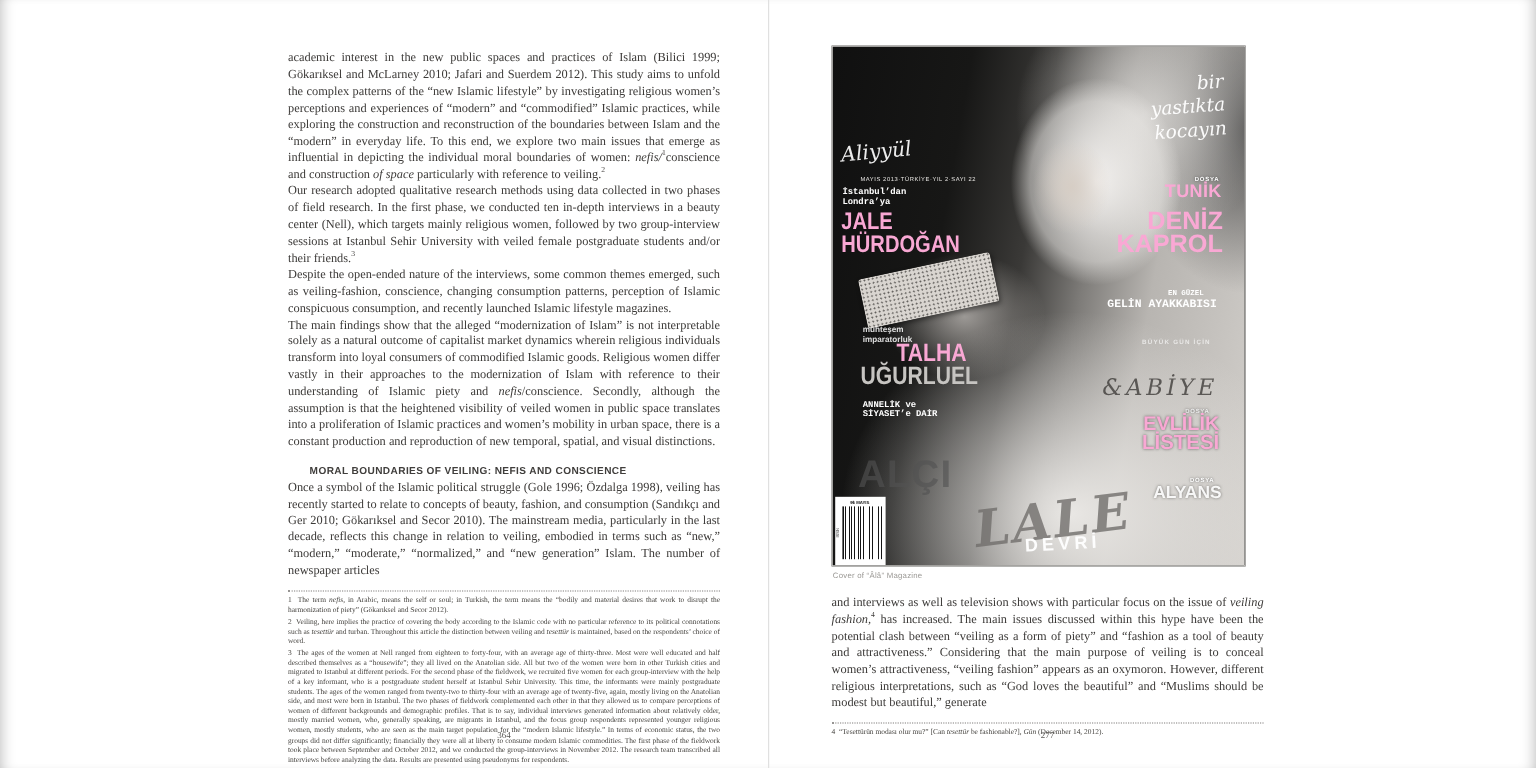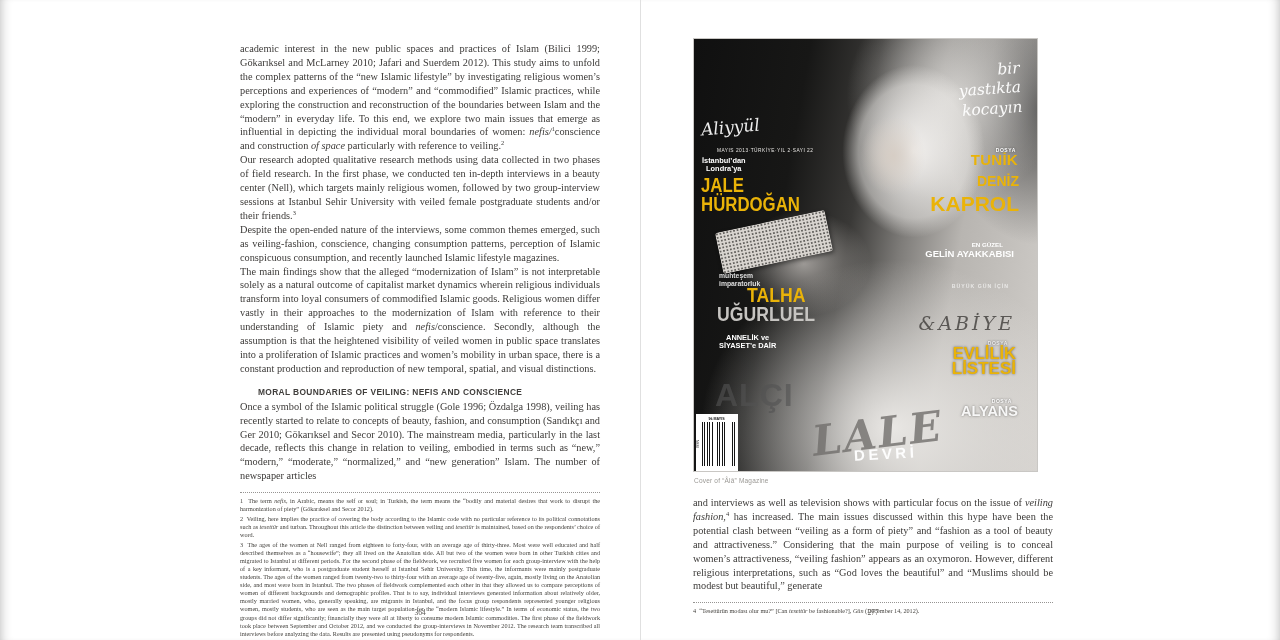--- a/index.html
+++ b/index.html
@@ -47,39 +47,39 @@
   .cv{position:absolute;white-space:pre-line;}
   .cv-nowrap{white-space:nowrap;}
   .cond{display:inline-block;transform:scaleX(.84);transform-origin:left top;}
 
   .mast-script{left:7px;top:78px;font-family:"DejaVu Serif",serif;font-style:italic;
     font-size:17px;color:rgba(255,255,255,.92);transform:rotate(-5deg);}
   .masthead{left:22px;top:-8px;font-family:"DejaVu Serif",serif;font-size:88px;line-height:1.15;
     color:#ffffff;letter-spacing:-3px;}
   .issue-line{left:23px;top:109px;font-family:"Liberation Sans",sans-serif;font-size:4.8px;
     letter-spacing:.5px;color:#e8e6e3;}
-  .kicker{font-family:Liberation Sans, sans-serif;font-weight:bold;color:#fff;line-height:1.1;text-align:center;}
+  .kicker{font-family:Liberation Mono, monospace;font-weight:bold;color:#fff;line-height:1.1;}
   .jale-kicker{left:8px;top:118px;font-size:7.4px;}
-  .bigname{font-family:"Liberation Sans",sans-serif;font-weight:bold;color:#eab308;line-height:.92;}
+  .bigname{font-family:"Liberation Sans",sans-serif;font-weight:bold;color:#f9a8d4;line-height:.92;}
   .jale-1{left:7px;top:137px;font-size:20px;}
   .jale-2{left:7px;top:156px;font-size:20px;}
   .talha-kicker{left:25px;top:233px;font-size:6.8px;font-weight:bold;color:rgba(255,255,255,.85);
     font-family:"Liberation Sans",sans-serif;line-height:1.15;}
   .talha-1{left:23px;top:246px;font-size:21px;margin-left:30px;}
   .talha-2{left:23px;top:265px;font-size:21px;color:#c6c4c1;}
   .nagehan-kicker{left:25px;top:295px;font-size:7.4px;}
   .nagehan-1{left:21px;top:313px;font-size:32px;color:rgba(82,82,82,.62);letter-spacing:1px;}
   .nagehan-2{left:21px;top:342px;font-size:32px;color:rgba(82,82,82,.62);letter-spacing:1px;}
   .script-right{right:16px;top:22px;text-align:right;font-family:"DejaVu Serif",serif;
     font-style:italic;font-size:15.5px;line-height:1.25;color:rgba(255,255,255,.95);transform:rotate(-4deg);}
   .dosya{font-family:"Liberation Sans",sans-serif;font-weight:bold;font-size:5px;letter-spacing:.6px;
     color:#fff;text-shadow:0 0 2px rgba(40,40,40,.7);}
   .dosya-tunik{right:21px;top:108px;}
   .tunik{right:19px;top:114px;font-size:15px;letter-spacing:.3px;}
-  .deniz-1{right:18px;top:136px;font-size:14px;}
+  .deniz-1{right:18px;top:136px;font-size:21px;}
   .deniz-2{right:18px;top:155px;font-size:21px;}
   .fifty{right:10px;top:168px;font-family:"DejaVu Serif",serif;font-size:74px;line-height:1;
     color:rgba(105,103,100,.42);}
   .fifty-k1{right:34px;top:203px;font-size:6.2px;}
   .fifty-k2{right:23px;top:210px;font-size:9.5px;margin-left:21px;}
   .faint-kicker{right:28px;top:244px;font-family:"Liberation Sans",sans-serif;font-weight:bold;
     font-size:5.2px;letter-spacing:1px;color:rgba(255,255,255,.65);}
   .gelinlik-1{right:20px;top:250px;font-family:"DejaVu Serif",serif;font-style:italic;
     font-size:23px;letter-spacing:3.5px;color:rgba(62,60,58,.8);}
   .gelinlik-2{right:22px;top:273px;font-family:"DejaVu Serif",serif;font-style:italic;

